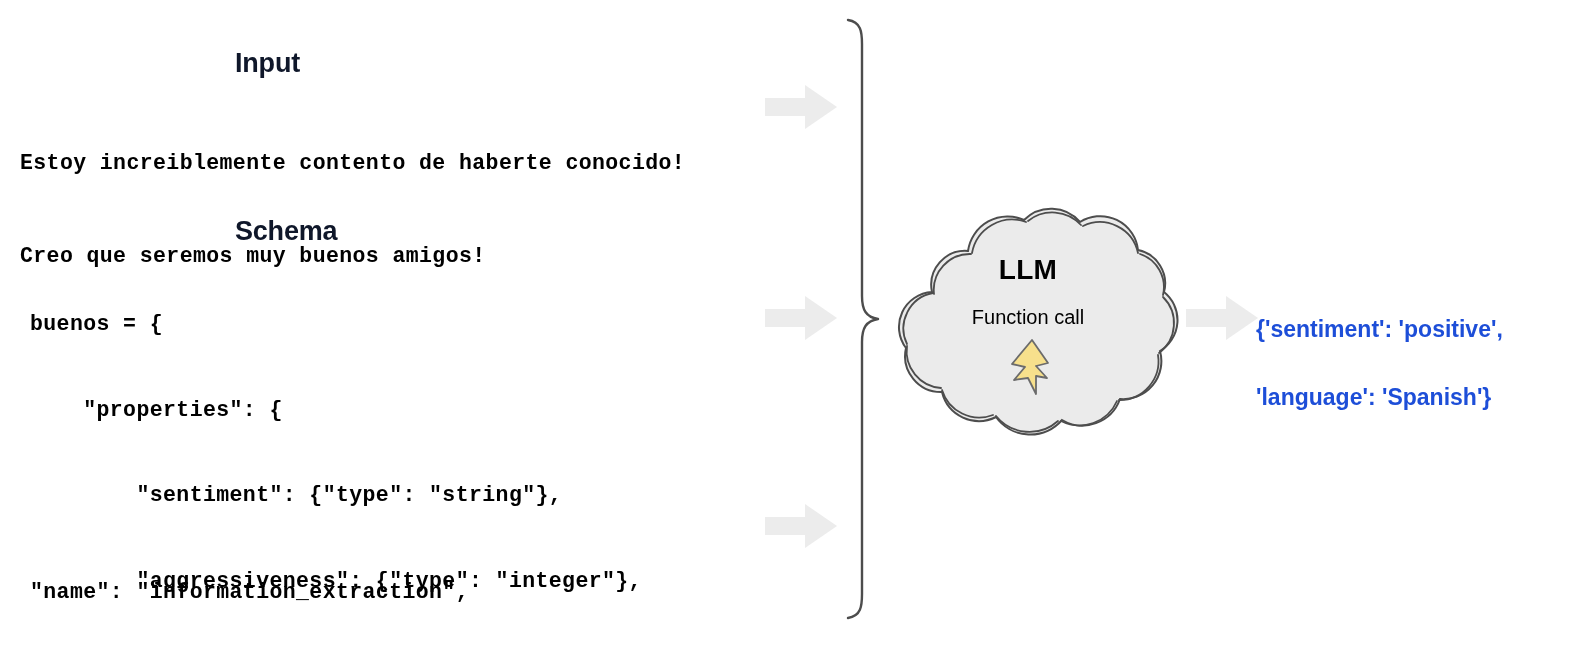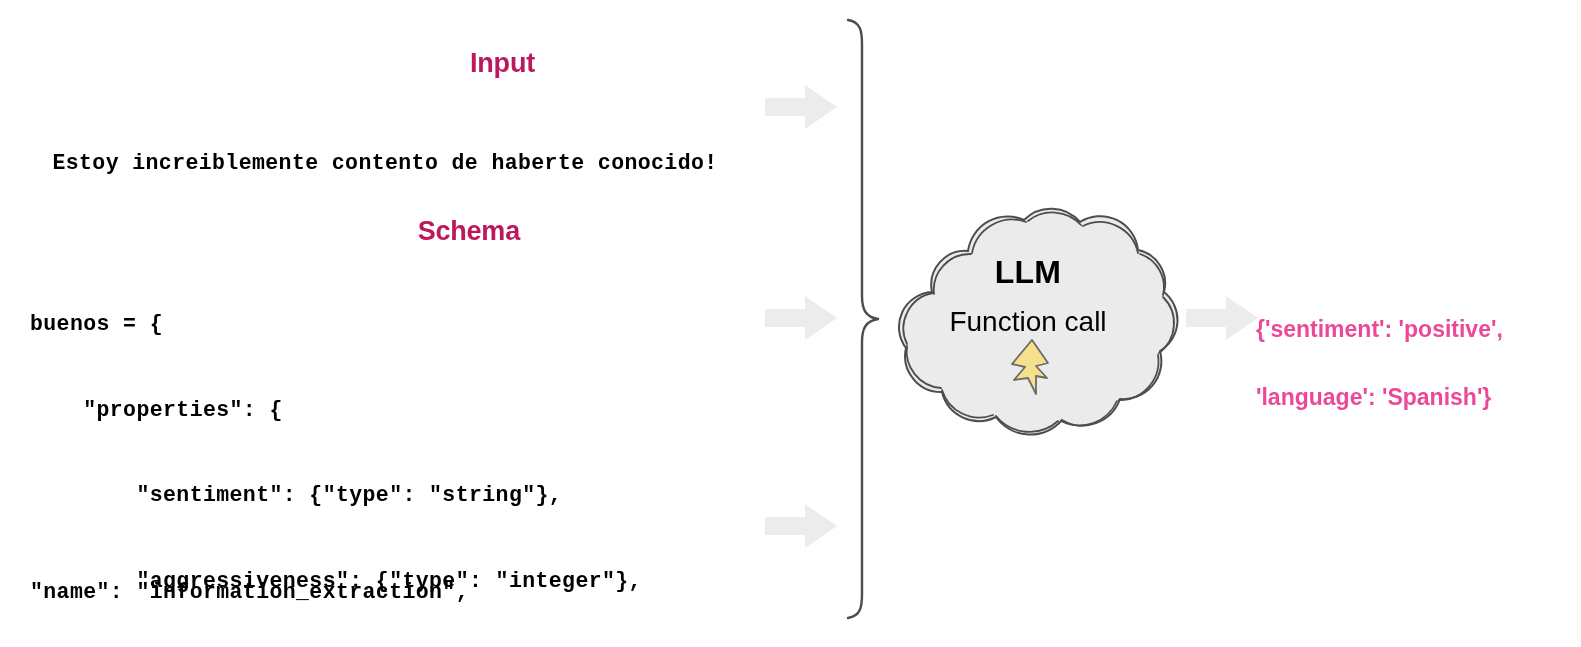--- a/index.html
+++ b/index.html
@@ -18,40 +18,39 @@
     background: #ffffff;
     overflow: hidden;
   }
 
   
   .section-heading {
     position: absolute;
     font-family: "Liberation Sans", sans-serif;
     font-weight: bold;
     font-size: 27px;
-    color: #be185d;
+    color: #0f172a;
     letter-spacing: -0.2px;
-    text-align: right;
+    text-align: left;
     white-space: nowrap;
   }
 
   
   .code-block {
     position: absolute;
     font-family: "Liberation Mono", "DejaVu Sans Mono", monospace;
     font-weight: bold;
     font-size: 21.5px;
     color: #000000;
     white-space: pre;
     letter-spacing: 0.4px;
   }
   .code-line { white-space: pre; }
 
   #input-text {
-    text-align: center;
     line-height: 31px;
   }
   #schema-text {
     text-align: left;
     line-height: 28.5px;
   }
   #function-text {
     text-align: left;
     line-height: 40px;
   }
@@ -82,27 +81,27 @@
   }
   .cloud-label {
     position: absolute;
     width: 100%;
     text-align: center;
     color: #000000;
     white-space: nowrap;
   }
   #cloud-title {
     top: 58px;
-    font-size: 32px;
+    font-size: 28px;
     font-weight: bold;
     letter-spacing: 0.3px;
   }
   #cloud-subtitle {
     top: 110px;
-    font-size: 28px;
+    font-size: 20px;
     font-weight: normal;
   }
   #bolt-icon {
     position: absolute;
     left: 50%;
     margin-left: -22px;
     top: 142px;
     width: 52px;
     height: 58px;
   }
@@ -110,41 +109,42 @@
   
   #output-text {
     position: absolute;
     left: 1256px;
     top: 278px;
     width: 320px;
     font-family: "Liberation Sans", sans-serif;
     font-weight: bold;
     font-size: 23px;
     line-height: 34px;
-    color: #ec4899;
+    color: #1d4ed8;
     white-space: pre-line;
   }
   .out-line { display: block; white-space: nowrap; }
 </style>
 </head>
 <body>
 
 <div id="canvas">
 
   <div class="section-heading" id="input-heading" style="left:235px; top:48px; width:300px;">Input</div>
 
   <div class="code-block" id="input-text" style="left:20px; top:86px; width:730px;">
     <div class="code-line">Estoy increiblemente contento de haberte conocido!</div>
+    <div class="code-line">Creo que seremos muy buenos amigos!</div>
   </div>
 
   <svg class="block-arrow" style="left:765px; top:85px;" viewBox="0 0 72 44">
     <polygon points="0,13 40,13 40,0 72,22 40,44 40,31 0,31" fill="#ececec"></polygon>
   </svg>
 
-  <div class="section-heading" id="schema-heading" style="left:220px; top:216px; width:300px;">Schema</div>
+  <div class="section-heading" id="schema-heading" style="left:235px; top:216px; width:300px;">Schema</div>
 
   <div class="code-block" id="schema-text" style="left:30px; top:253px; width:720px;">
     <div class="code-line">buenos = {</div>
     <div class="code-line">    "properties": {</div>
     <div class="code-line">        "sentiment": {"type": "string"},</div>
     <div class="code-line">        "aggressiveness": {"type": "integer"},</div>
     
     
   </div>
 

